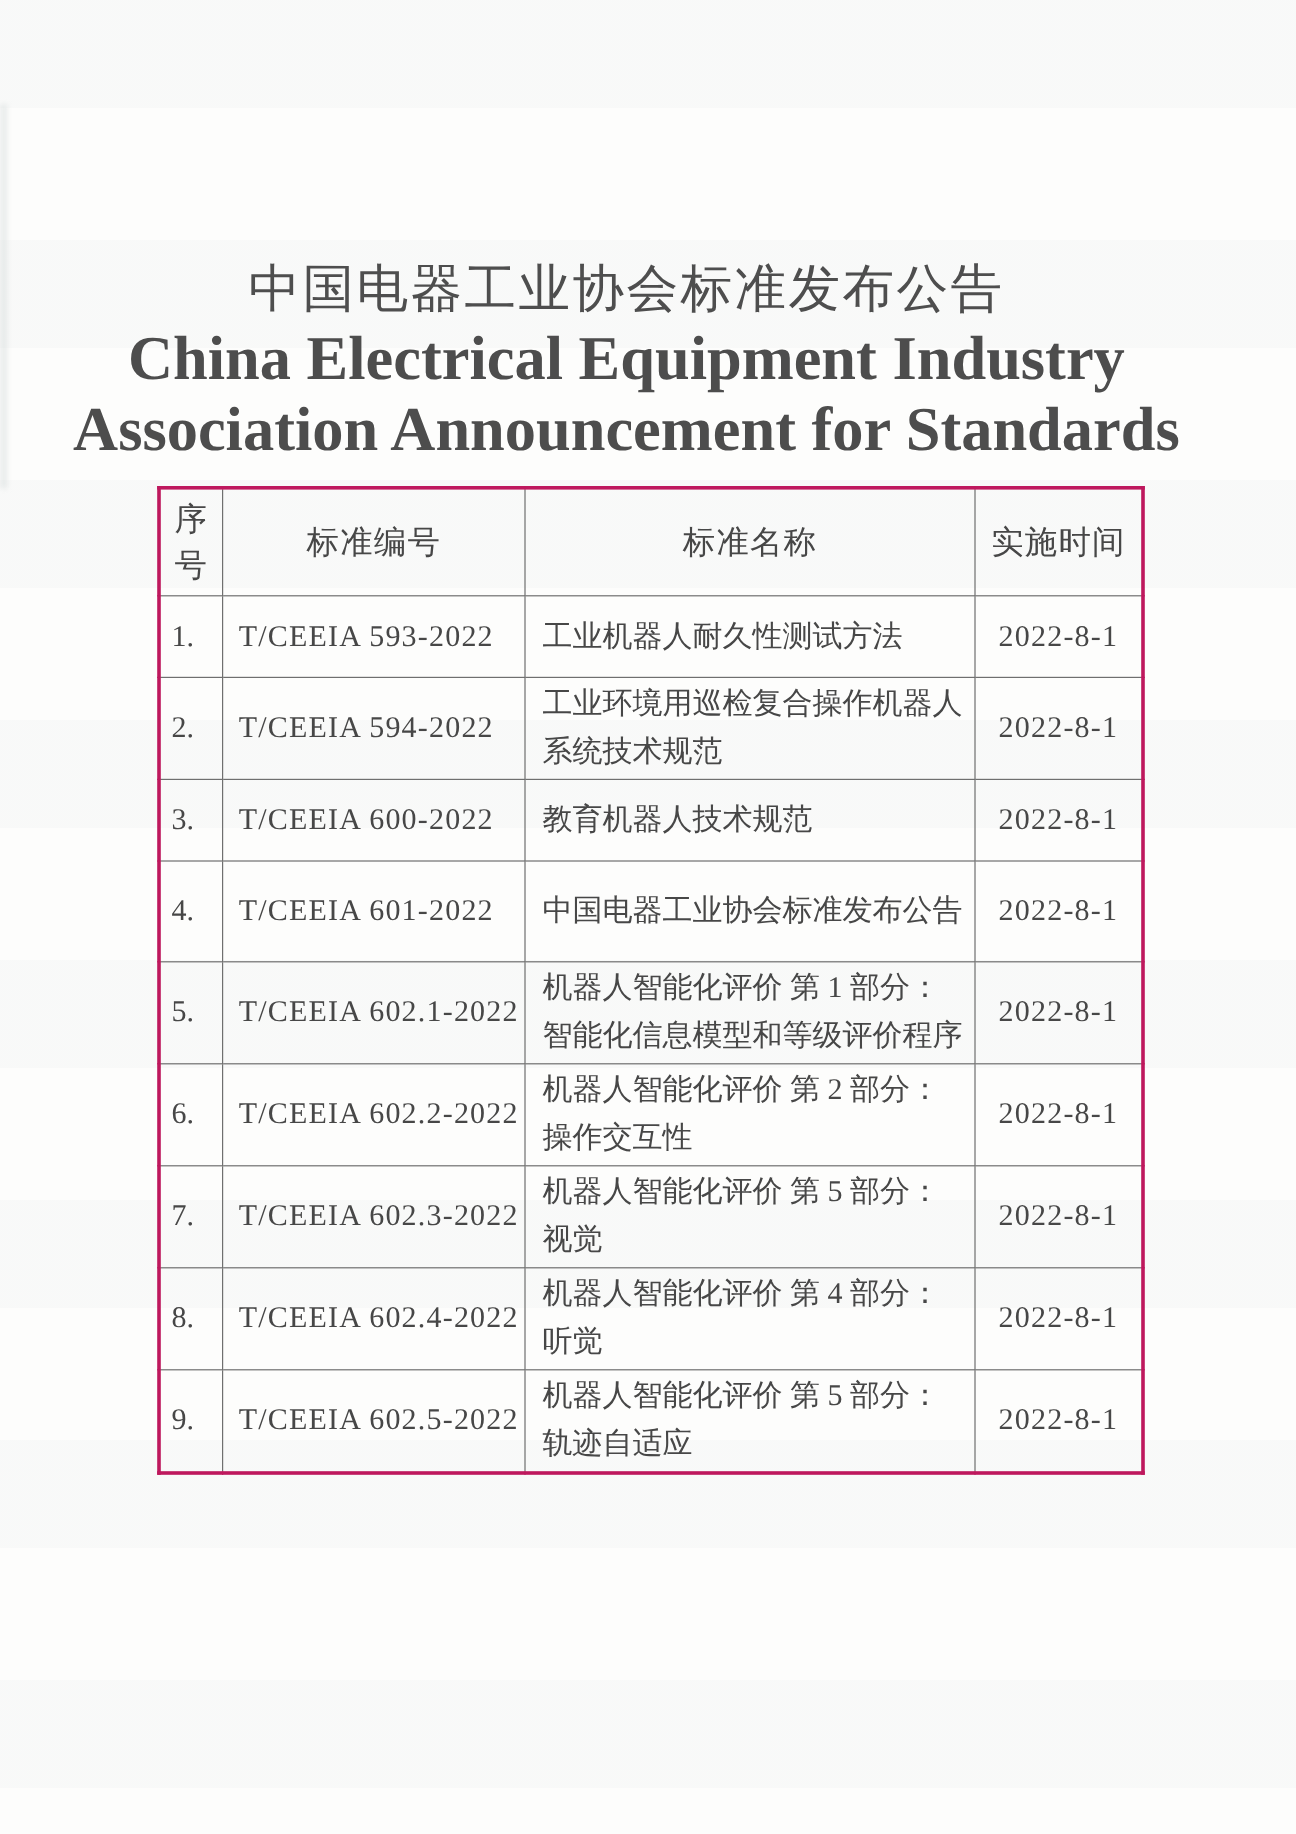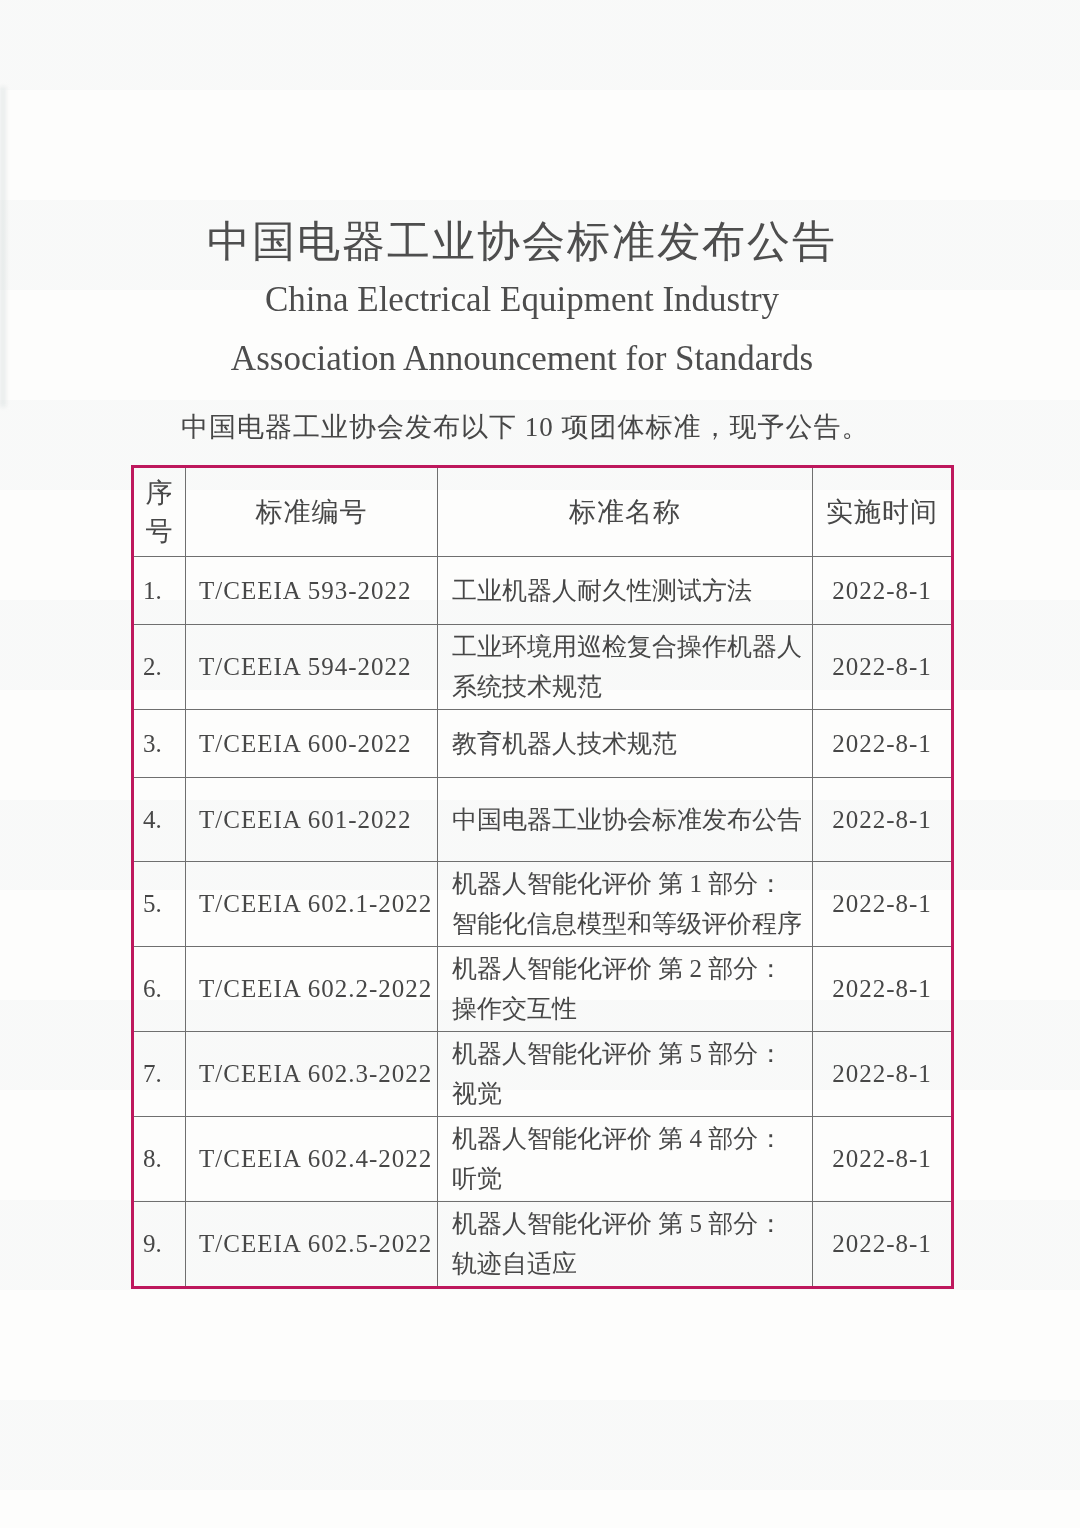--- a/index.html
+++ b/index.html
@@ -29,22 +29,22 @@
   .title-zh {
     margin: 0;
     font-size: 43px;
     font-weight: 500;
     letter-spacing: 2px;
     line-height: 50px;
     color: #4e4e4e;
   }
   .title-en {
     margin: 7px 0 0 0;
-    font-size: 35px;
-    font-weight: 400;
+    font-size: 52px;
+    font-weight: 700;
     line-height: 52px;
     color: #4d4d4d;
   }
   .issue-line {
     margin-top: 36px;
     font-size: 29px;
     letter-spacing: 1px;
     color: #4a4a4a;
   }
   .intro-line {
@@ -94,21 +94,20 @@
 </head>
 <body>
 
 <div class="page">
   <div class="scan-artifact"></div>
 
   <div class="headings">
     <h1 class="title-zh">中国电器工业协会标准发布公告</h1>
     <div class="title-en">China Electrical Equipment Industry</div>
     <div class="title-en">Association Announcement for Standards</div>
-    <div class="intro-line">中国电器工业协会发布以下 10 项团体标准，现予公告。</div>
   </div>
 
   <table class="standards">
     <colgroup>
       <col style="width:53px">
         <col style="width:252px">
         <col style="width:375px">
         <col style="width:140px">
     </colgroup>
     <thead>

